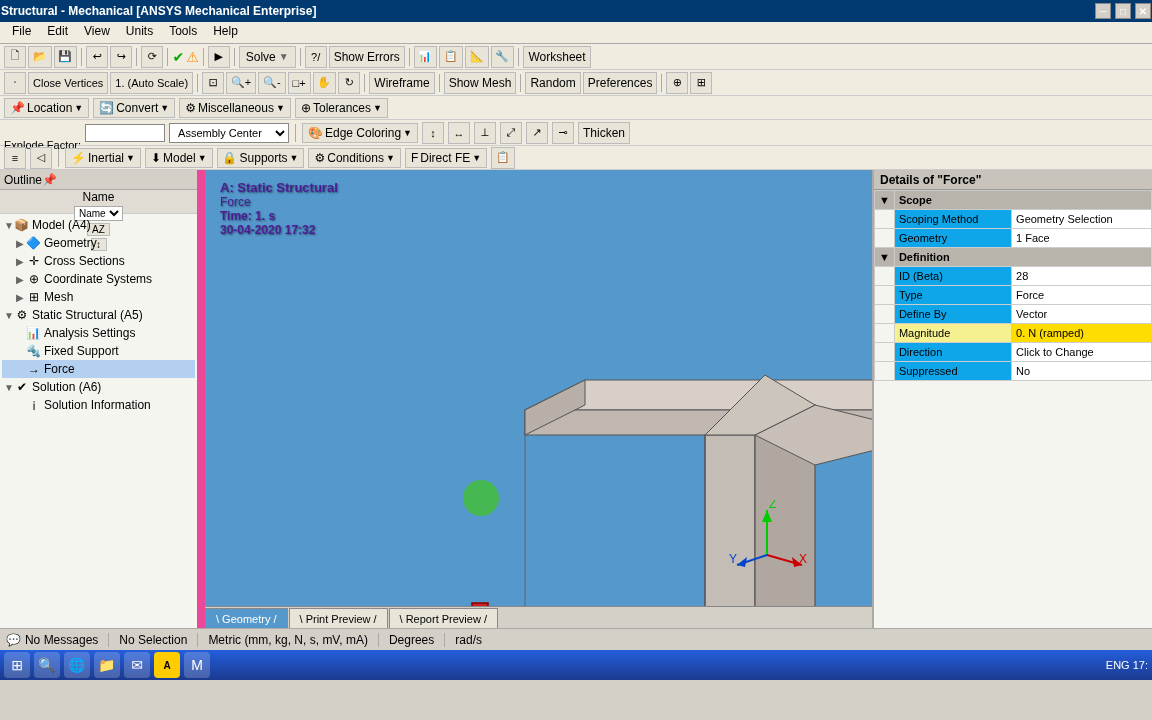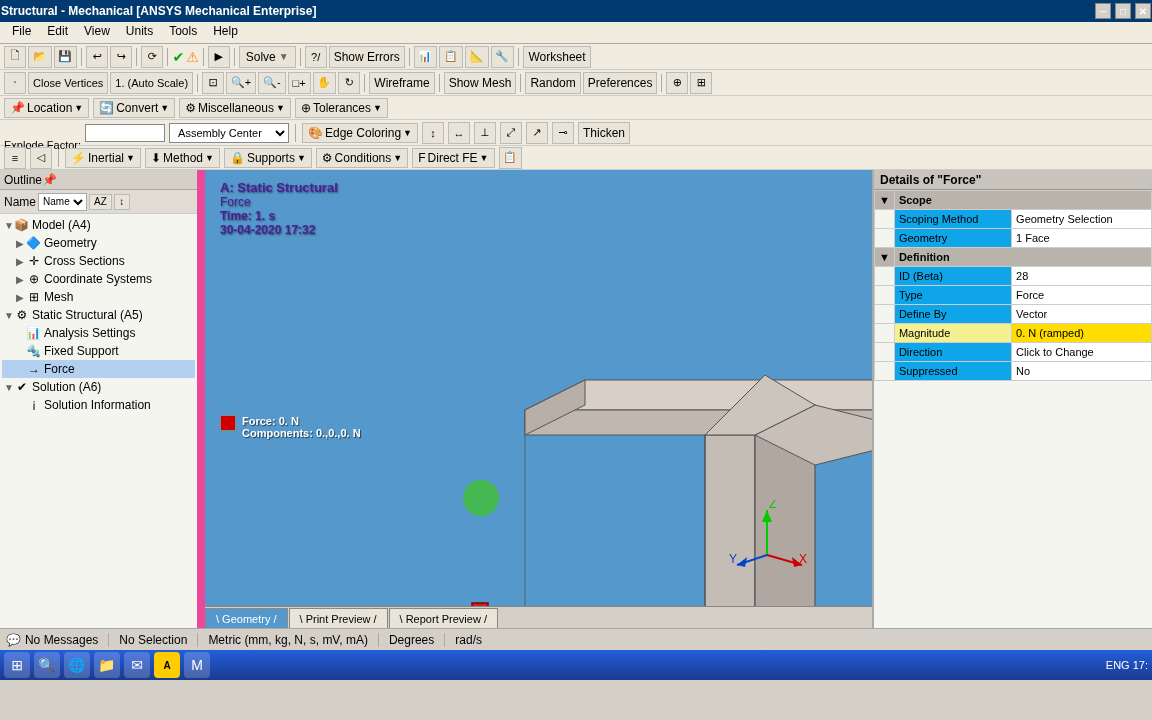--- a/index.html
+++ b/index.html
@@ -347,20 +347,21 @@
       display: flex; align-items: center;
       padding: 0 4px;
       border-bottom: 1px solid #aaa;
       font-size: 11px;
     }
     .filter-row {
       background: #e0dcd4;
       display: flex; align-items: center;
       height: 24px; padding: 0 4px; gap: 2px;
       border-bottom: 1px solid #ccc;
+      flex-direction: column;
     }
     .filter-select {
       height: 18px; font-size: 10px;
       border: 1px solid #aaa;
       background: white;
     }
 
     svg.ibeam { width: 560px; height: 440px; }
   </style>
 </head>
@@ -503,21 +504,21 @@
   <div class="toolbar-btn">≡</div>
   <div class="toolbar-btn">◁</div>
   <div class="toolbar-sep"></div>
   <div class="dropdown-btn">
     <span>⚡</span>
     <span>Inertial</span>
     <span class="dropdown-arrow">▼</span>
   </div>
   <div class="dropdown-btn">
     <span>⬇</span>
-    <span>Method</span>
+    <span>Model</span>
     <span class="dropdown-arrow">▼</span>
   </div>
   <div class="dropdown-btn">
     <span>🔒</span>
     <span>Supports</span>
     <span class="dropdown-arrow">▼</span>
   </div>
   <div class="dropdown-btn">
     <span>⚙</span>
     <span>Conditions</span>
@@ -620,27 +621,20 @@
 
   <div class="viewport">
 
     <div class="viewport-info">
       <div class="title">A: Static Structural</div>
       <div class="subtitle">Force</div>
       <div>Time: 1. s</div>
       <div>30-04-2020 17:32</div>
     </div>
 
-    <div class="force-legend">
-      <div class="force-legend-box"></div>
-      <div>
-        <div class="force-legend-text">Force: 0. N</div>
-        <div class="force-legend-text">Components: 0.,0.,0. N</div>
-      </div>
-    </div>
 
     <div class="ibeam-container">
       <svg class="ibeam" viewBox="0 0 560 440">
 
         <polygon points="60,60 470,60 530,30 120,30" fill="#d8d0c8" stroke="#555" stroke-width="1.2"></polygon>
 
         <polygon points="60,60 470,60 470,85 60,85" fill="#c0b8b0" stroke="#555" stroke-width="1.2"></polygon>
 
         <polygon points="470,60 530,30 530,55 470,85" fill="#b0a8a0" stroke="#555" stroke-width="1.2"></polygon>
 

